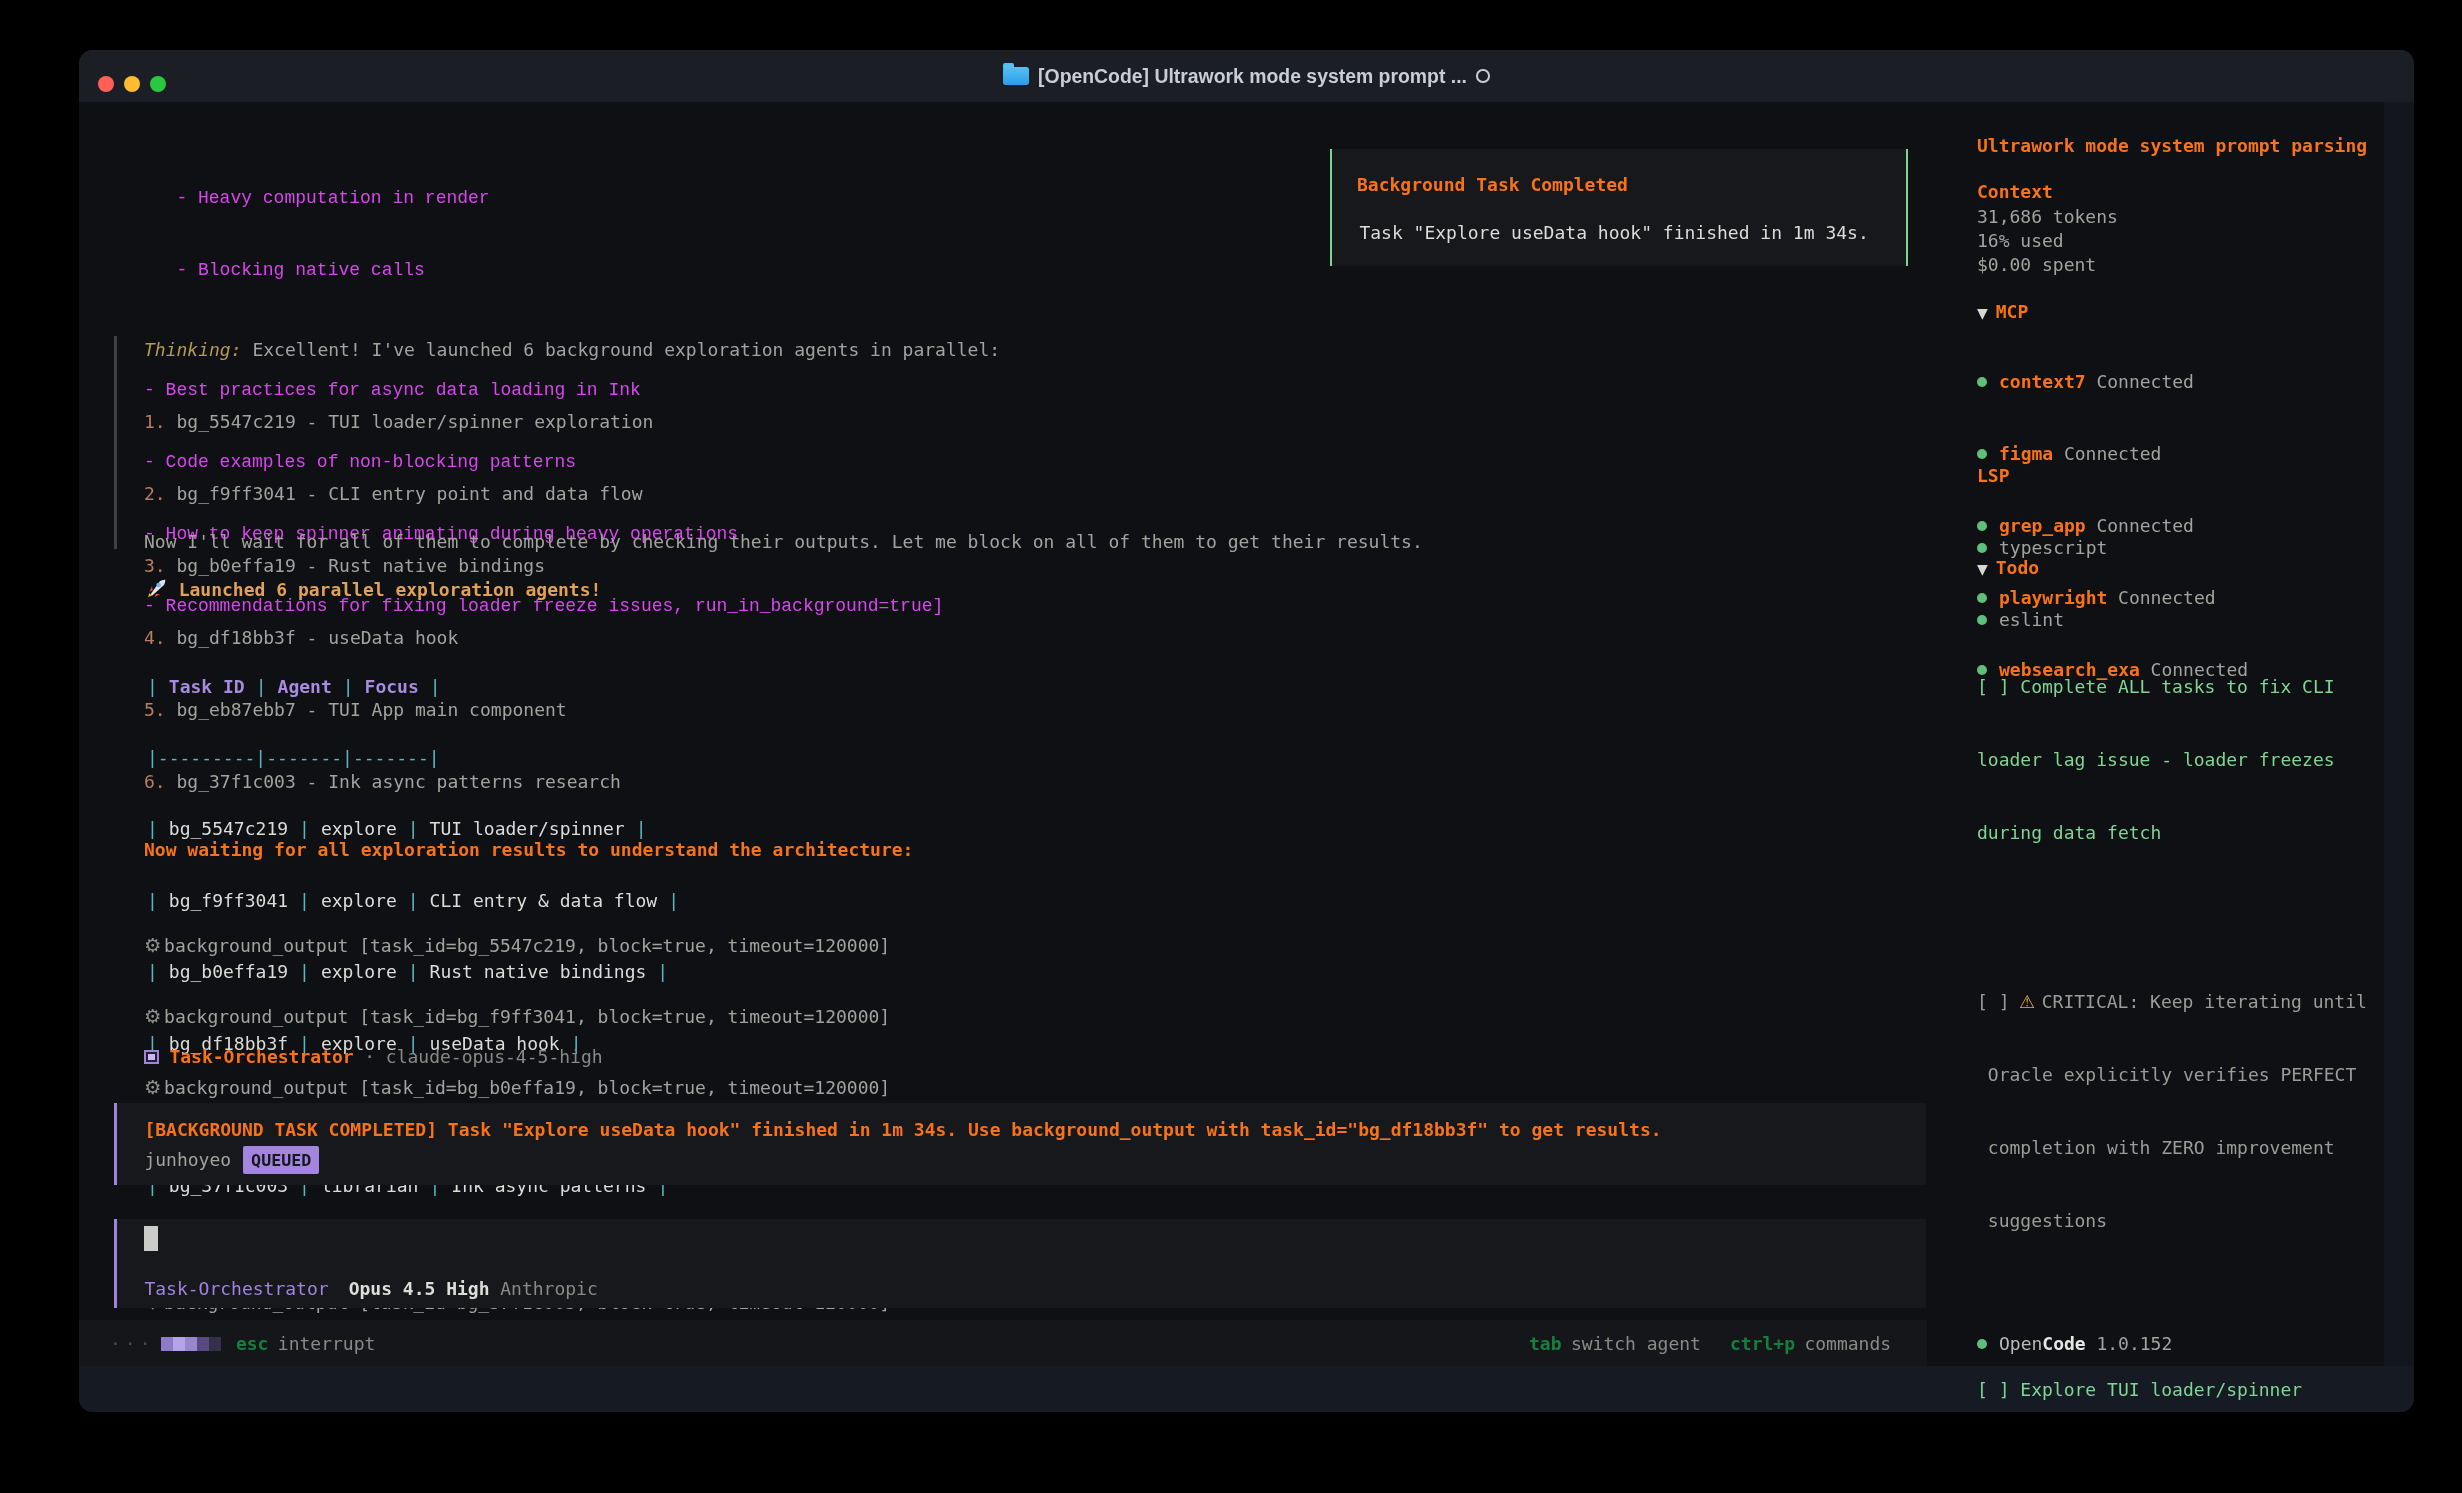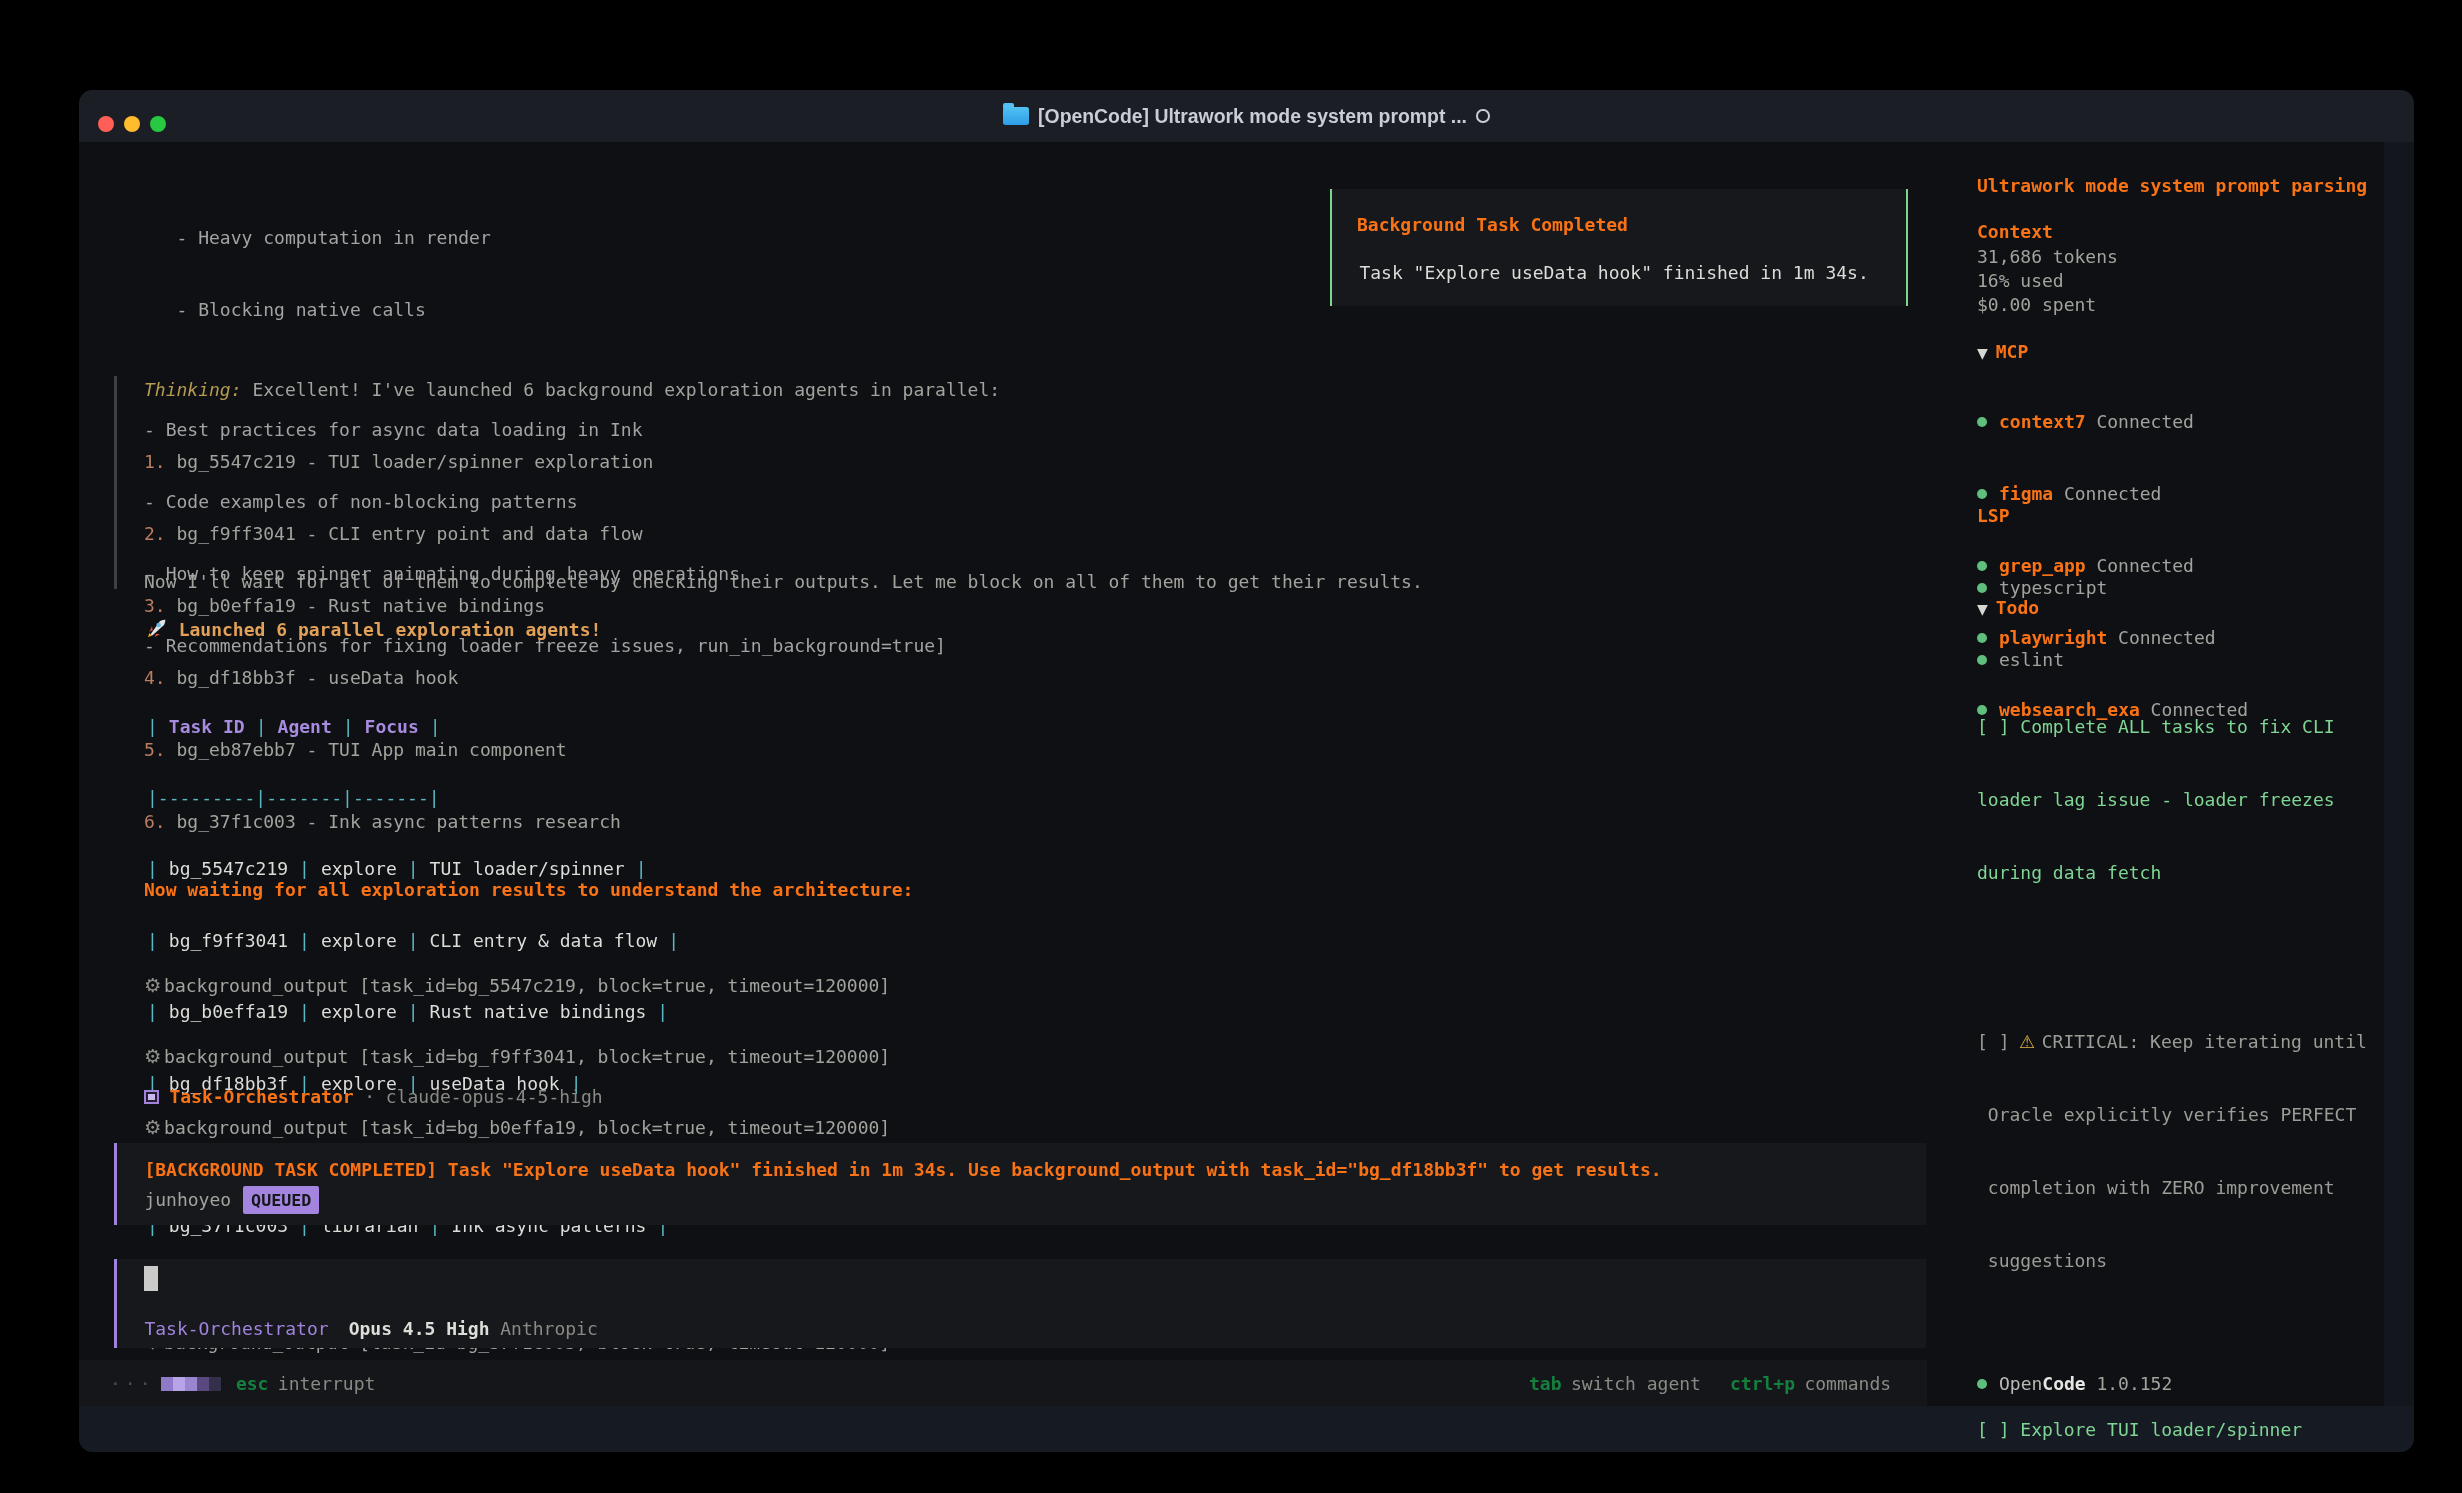--- a/index.html
+++ b/index.html
@@ -1,21 +1,21 @@
 <!DOCTYPE html>
 <html style="font-size:10.7px"><head>
 <meta charset="utf-8">
 <style>
   * { margin:0; padding:0; box-sizing:border-box; }
   html,body { width:2462px; height:1493px; background:#000; overflow:hidden; }
   body { font-family:"DejaVu Sans Mono", monospace; }
 
   .window { position:absolute; left:79px; top:50px; width:2335px; height:1362px;
             background:#0f1013; border-radius:13.4px; overflow:hidden;
-            box-shadow:0 20px 54px rgba(0,0,0,.8);margin-top:40px; }
+            box-shadow:0 20px 54px rgba(0,0,0,.8); }
 
   
   .titlebar { position:absolute; left:0; top:0; width:100%; height:52px; background:#1b1e25; }
   .lights { position:absolute; left:19px; top:26px; display:flex; gap:10px; }
   .light { width:16px; height:16px; border-radius:50%; }
   .light.red { background:#ff5f57; } .light.yellow { background:#febc2e; } .light.green { background:#28c840; }
   .titlewrap { position:absolute; left:0; top:0; width:100%; height:52px; display:flex;
                align-items:center; justify-content:center; gap:9.4px;
                font-family:"Liberation Sans", sans-serif; font-weight:bold; font-size:19.4px; color:#c9cdd4; }
   .folder { position:relative; width:25.4px; height:18px; background:linear-gradient(#53c1f2,#2e9de8);
@@ -25,21 +25,21 @@
   .proxy-circle { width:13.4px; height:13.4px; border:2px solid #c9cdd4; border-radius:50%; }
 
   
   .mono { font-size:18px; line-height:24px; white-space:pre; }
   .gray { color:#a3a39e; } .white { color:#f97316; font-weight:bold; }
   .dim { color:#8a8a85; }
 
   .abs { position:absolute; }
 
   
-  .intro { left:65px; top:88px; color:#a3a3a3; }
+  .intro { left:65px; top:88px; color:#d946ef;font-family:Liberation Mono, monospace; }
 
   
   .think-border { left:35px; top:286px; width:2.7px; height:213px; background:#3e4044; }
   .think-label { color:#b59a50; font-style:italic; }
   .think-num { color:#bb7d60; }
   .think-items { left:65px; top:312px; }
   .think-intro { left:65px; top:288px; }
   .think-footer { left:65px; top:480px; }
 
   

